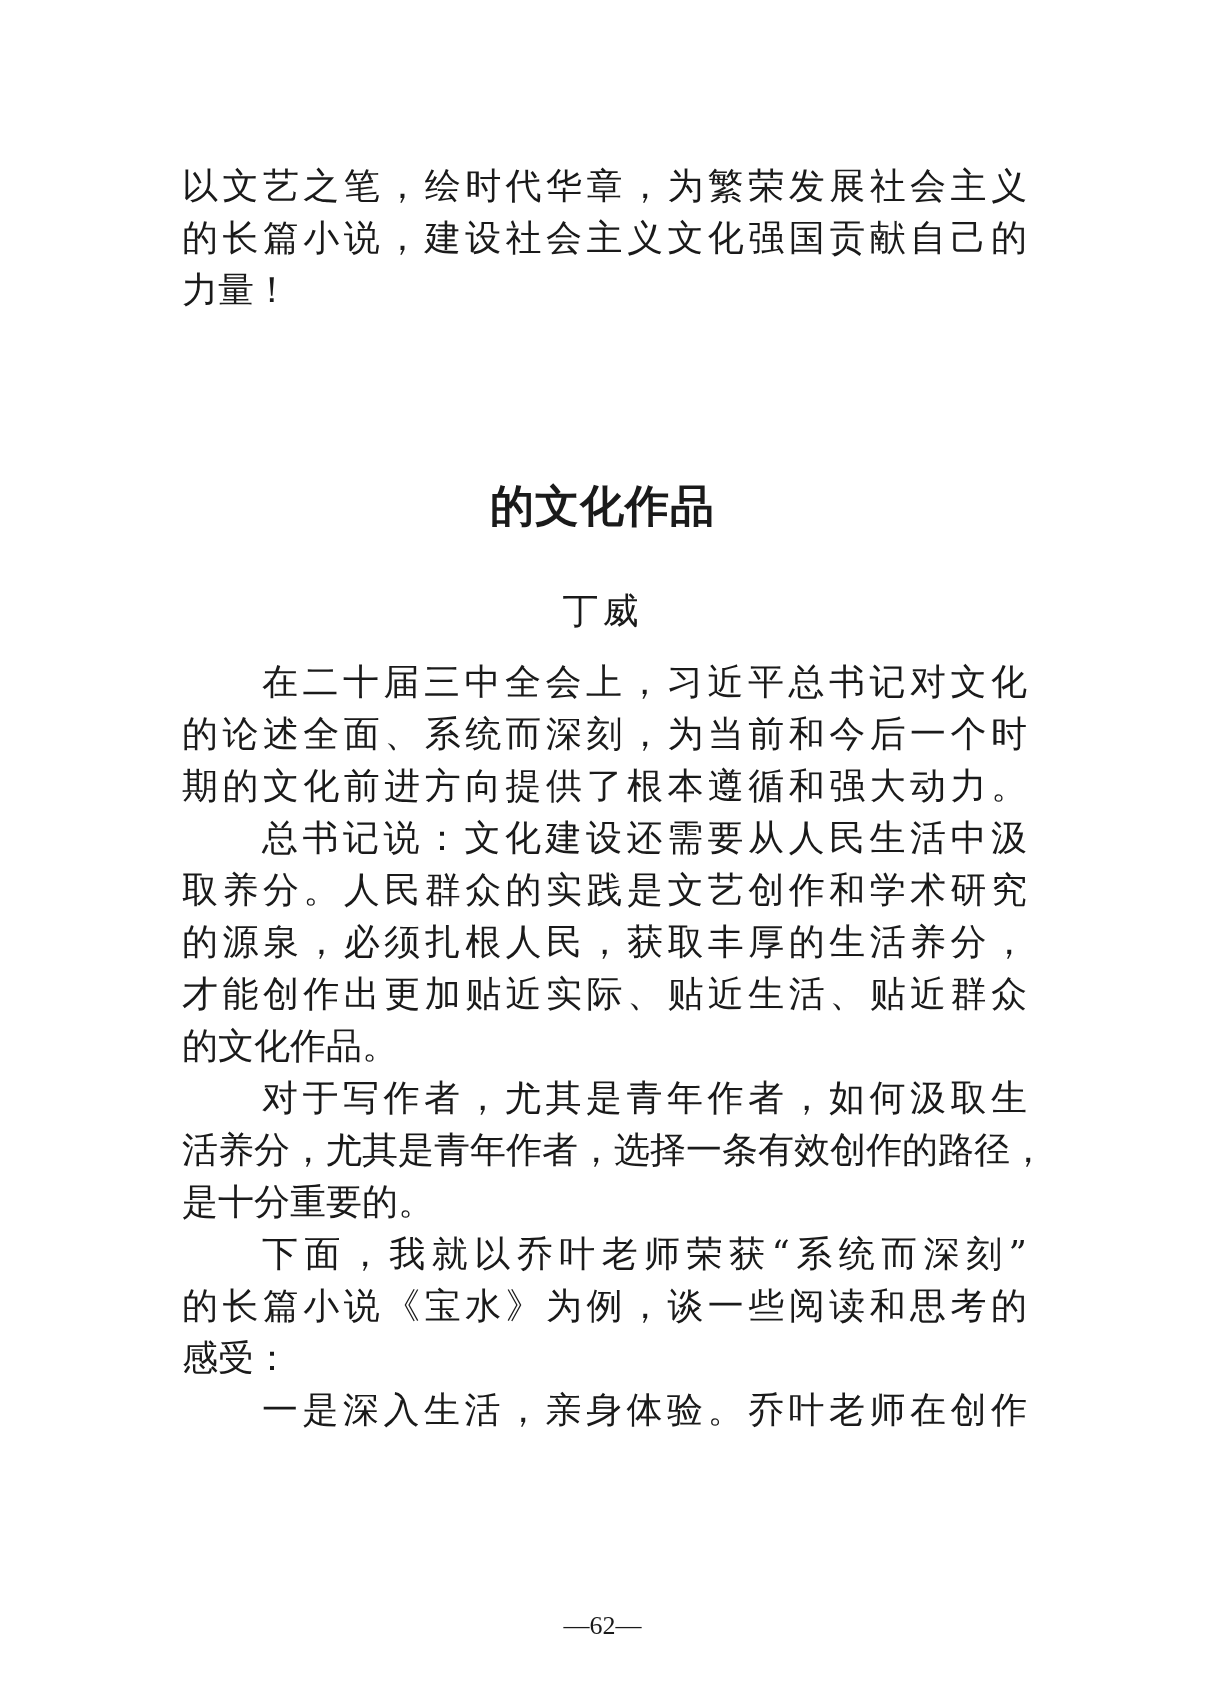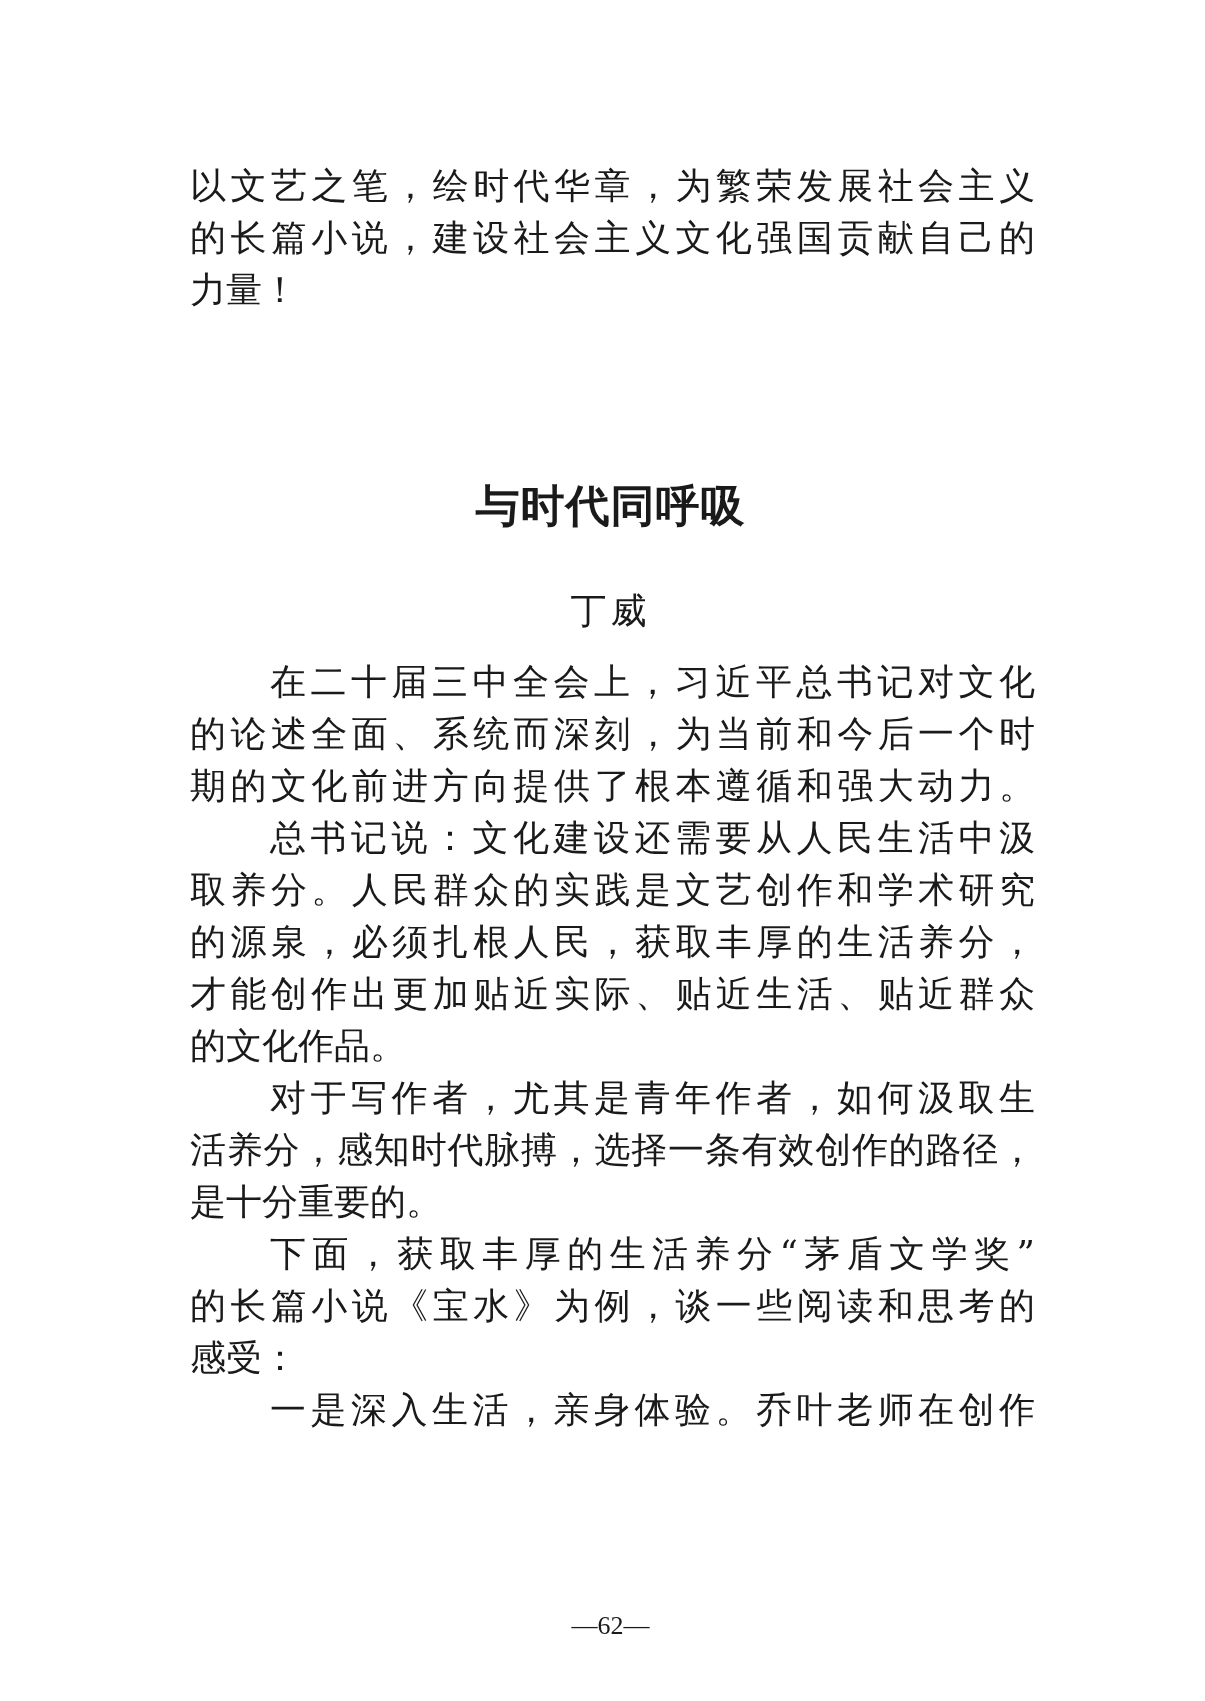--- a/index.html
+++ b/index.html
@@ -10,21 +10,21 @@
     body {
       width: 1205px;
       height: 1701px;
       position: relative;
       overflow: hidden;
       color: #1a1a1a;
       font-family: "DejaVu Serif", "Liberation Serif", serif;
     }
     .page {
       position: absolute;
-      left: 8px;
+      left: 0;
       top: 0;
       width: 1087px;
       height: 1701px;
     }
     .line {
       position: absolute;
       left: 182px;
       width: 845px;
       font-size: 36px;
       line-height: 52px;
@@ -81,45 +81,45 @@
 <body>
 
 <div class="page">
 
   <div>
     <div class="line" style="top:160px;">以文艺之笔，绘时代华章，为繁荣发展社会主义</div>
     <div class="line" style="top:212px;">的长篇小说，建设社会主义文化强国贡献自己的</div>
     <div class="line last" style="top:264px;">力量！</div>
   </div>
 
-  <div class="title">与时代同呼吸</div>
+  <div class="title">的文化作品</div>
   <div class="author">丁威</div>
 
   <div>
     <div class="line indent" style="top:656px;">在二十届三中全会上，习近平总书记对文化</div>
     <div class="line" style="top:708px;">的论述全面、系统而深刻，为当前和今后一个时</div>
     <div class="line" style="top:760px;">期的文化前进方向提供了根本遵循和强大动力。</div>
   </div>
 
   <div>
     <div class="line indent" style="top:812px;">总书记说：文化建设还需要从人民生活中汲</div>
     <div class="line" style="top:864px;">取养分。人民群众的实践是文艺创作和学术研究</div>
     <div class="line" style="top:916px;">的源泉，必须扎根人民，获取丰厚的生活养分，</div>
     <div class="line" style="top:968px;">才能创作出更加贴近实际、贴近生活、贴近群众</div>
     <div class="line last" style="top:1020px;">的文化作品。</div>
   </div>
 
   <div>
     <div class="line indent" style="top:1072px;">对于写作者，尤其是青年作者，如何汲取生</div>
-    <div class="line" style="top:1124px;">活养分，感知时代脉搏，选择一条有效创作的路径，</div>
+    <div class="line" style="top:1124px;">活养分，尤其是青年作者，选择一条有效创作的路径，</div>
     <div class="line last" style="top:1176px;">是十分重要的。</div>
   </div>
 
   <div>
-    <div class="line indent" style="top:1228px;">下面，获取丰厚的生活养分“茅盾文学奖”</div>
+    <div class="line indent" style="top:1228px;">下面，我就以乔叶老师荣获“系统而深刻”</div>
     <div class="line" style="top:1280px;">的长篇小说《宝水》为例，谈一些阅读和思考的</div>
     <div class="line last" style="top:1332px;">感受：</div>
   </div>
 
   <div>
     <div class="line indent" style="top:1384px;">一是深入生活，亲身体验。乔叶老师在创作</div>
   </div>
 
   <div class="page-number">—62—</div>
 

